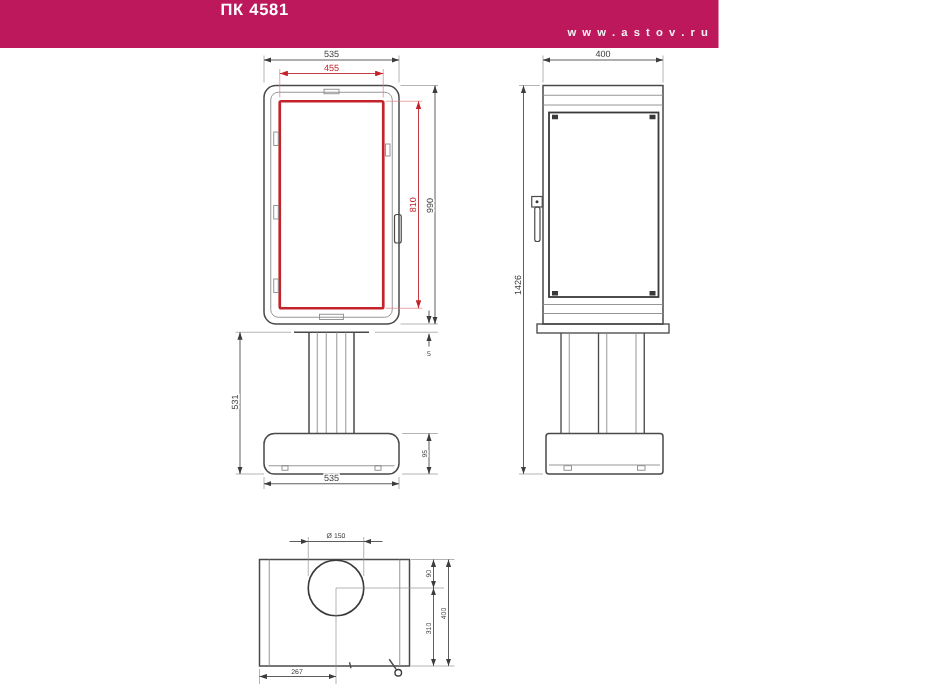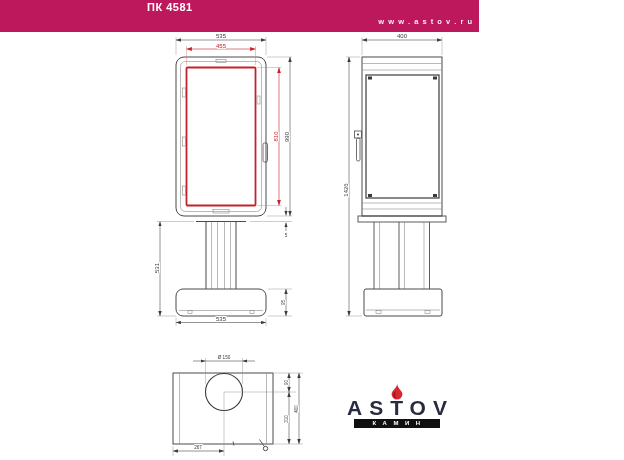--- a/index.html
+++ b/index.html
@@ -205,22 +205,14 @@
         <line class="dim" x1="299" y1="373" x2="299" y2="444" marker-start="url(#aB)" marker-end="url(#aB)"></line>
         <text class="dts" transform="translate(297.5 409) rotate(-90)">400</text>
 
         <line class="ext" x1="173" y1="446" x2="173" y2="456"></line>
         <line class="dim" x1="173" y1="451" x2="224" y2="451" marker-start="url(#aB)" marker-end="url(#aB)"></line>
         <text class="dts" x="198" y="449">267</text>
       </g>
     </g>
   </svg>
 
-  <div class="logo">
-    <svg class="flame" width="14" height="17" viewBox="0 0 14 17">
-      <path d="M7.2,0 C7.6,5 1.6,7 1.6,11.2 a5.4,5.4 0 0 0 10.8,0 C12.4,7.4 7.0,5.4 7.2,0 z" fill="#d7282f"></path>
-      <path d="M6.2,5 C6.4,8.4 3.4,9.4 3.4,11.8 a3.4,3.4 0 0 0 3.4,3.4 C5,14 4.6,11.4 6.2,5 z" fill="#9c1218"></path>
-    </svg>
-    <span class="brand">ASTOV</span>
-    <span class="bar">КАМИН</span>
-  </div>
 
 </div>
 
 </body></html>

